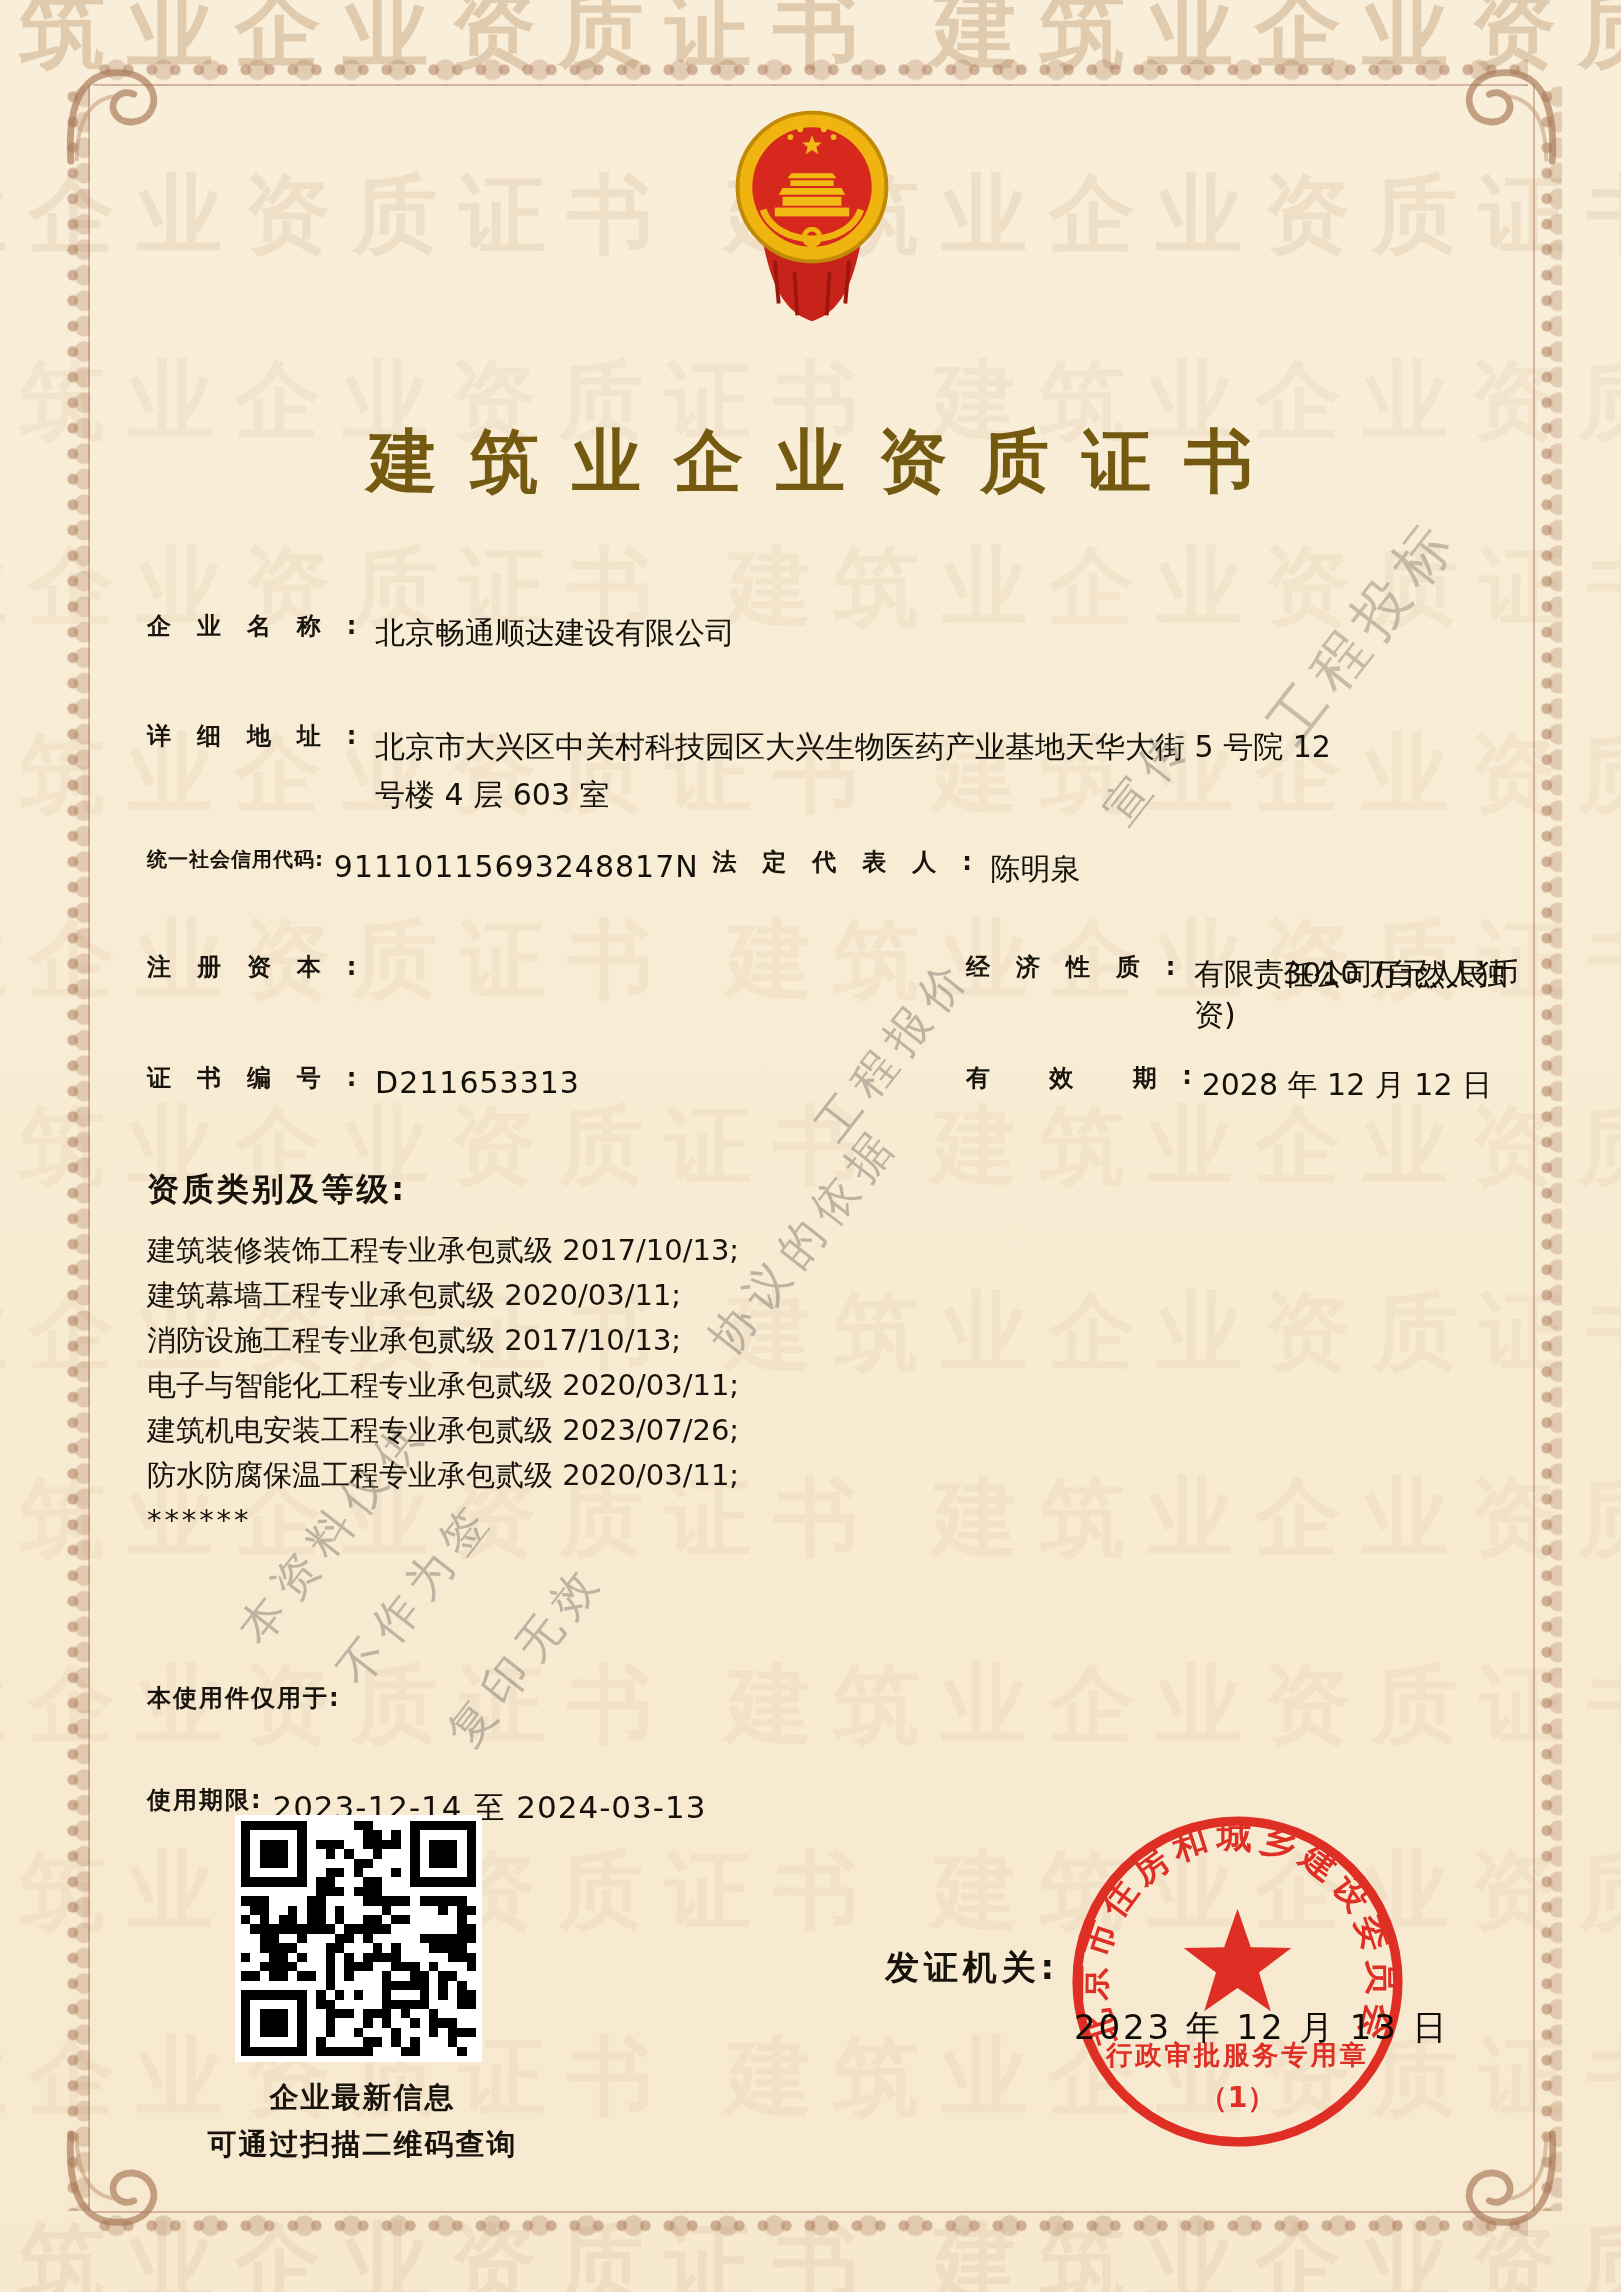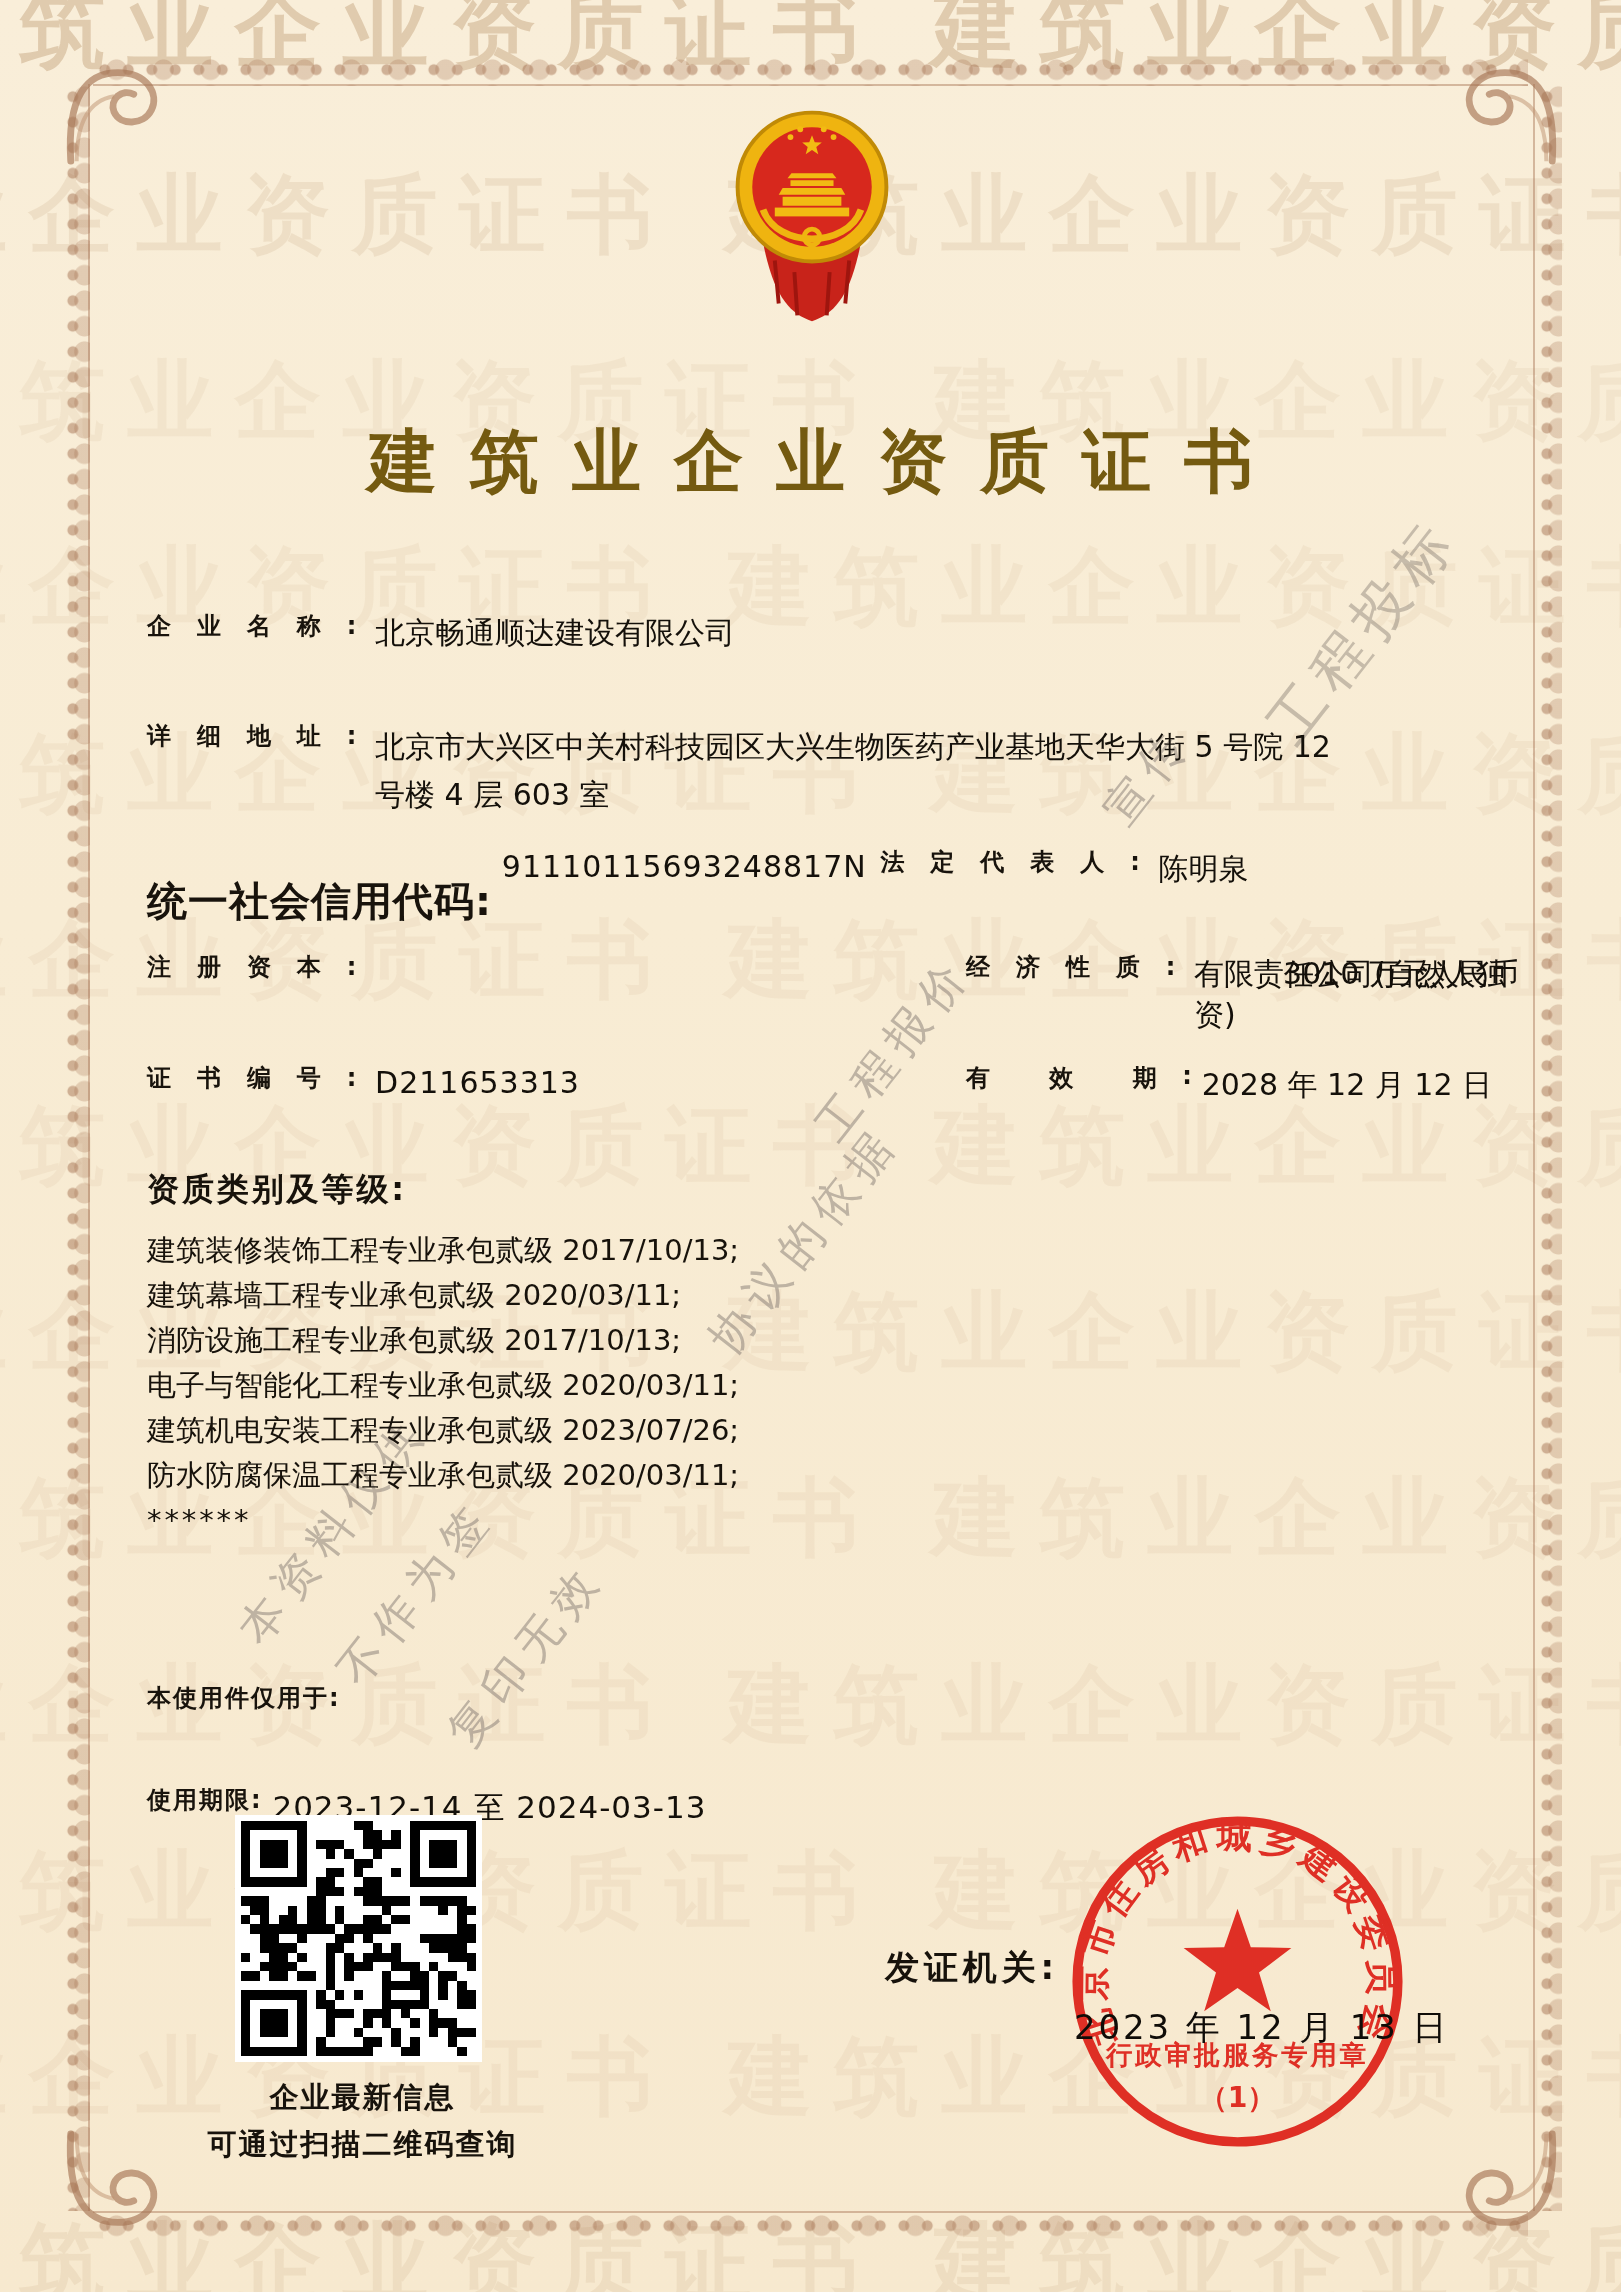--- a/index.html
+++ b/index.html
@@ -30,21 +30,21 @@
   .wm{position:absolute;z-index:2;color:rgba(128,118,110,.48);font-weight:400;
     font-size:45px;letter-spacing:9.8px;white-space:nowrap;transform:rotate(-52deg);pointer-events:none;}
   .wm-big{font-size:57px;color:rgba(128,118,110,.42);}
   
   .emblem{position:absolute;left:714px;top:94px;z-index:10;}
   .title{position:absolute;left:0;width:100%;top:416px;text-align:center;z-index:10;
     font-size:69px;font-weight:700;color:#745a10;letter-spacing:33px;text-indent:33px;}
   
   .row{position:absolute;left:147px;display:flex;align-items:flex-start;z-index:10;}
   .lbl{font-weight:700;font-size:24px;letter-spacing:8.8px;color:#18130c;white-space:nowrap;}
-  .lbl-tight{letter-spacing:1px;font-size:40px;margin-top:28px;}
+  .lbl-tight{letter-spacing:1px;font-size:20px;}
   .val{font-size:30px;margin-left:9.8px;padding-top:2.9px;color:#14100a;}
   .val-code{letter-spacing:1px;}
   .col2{position:absolute;left:819px;top:0;display:flex;align-items:flex-start;}
   .wide-lbl{letter-spacing:25.5px;}
   .r-company{top:610px;}
   .r-address{top:720px;}
   .r-address .val{line-height:1.62;}
   .r-credit{top:846px;}
   .r-capital{top:951px;width:1372px;justify-content:space-between;}
   .r-cert{top:1062px;width:1372px;}

